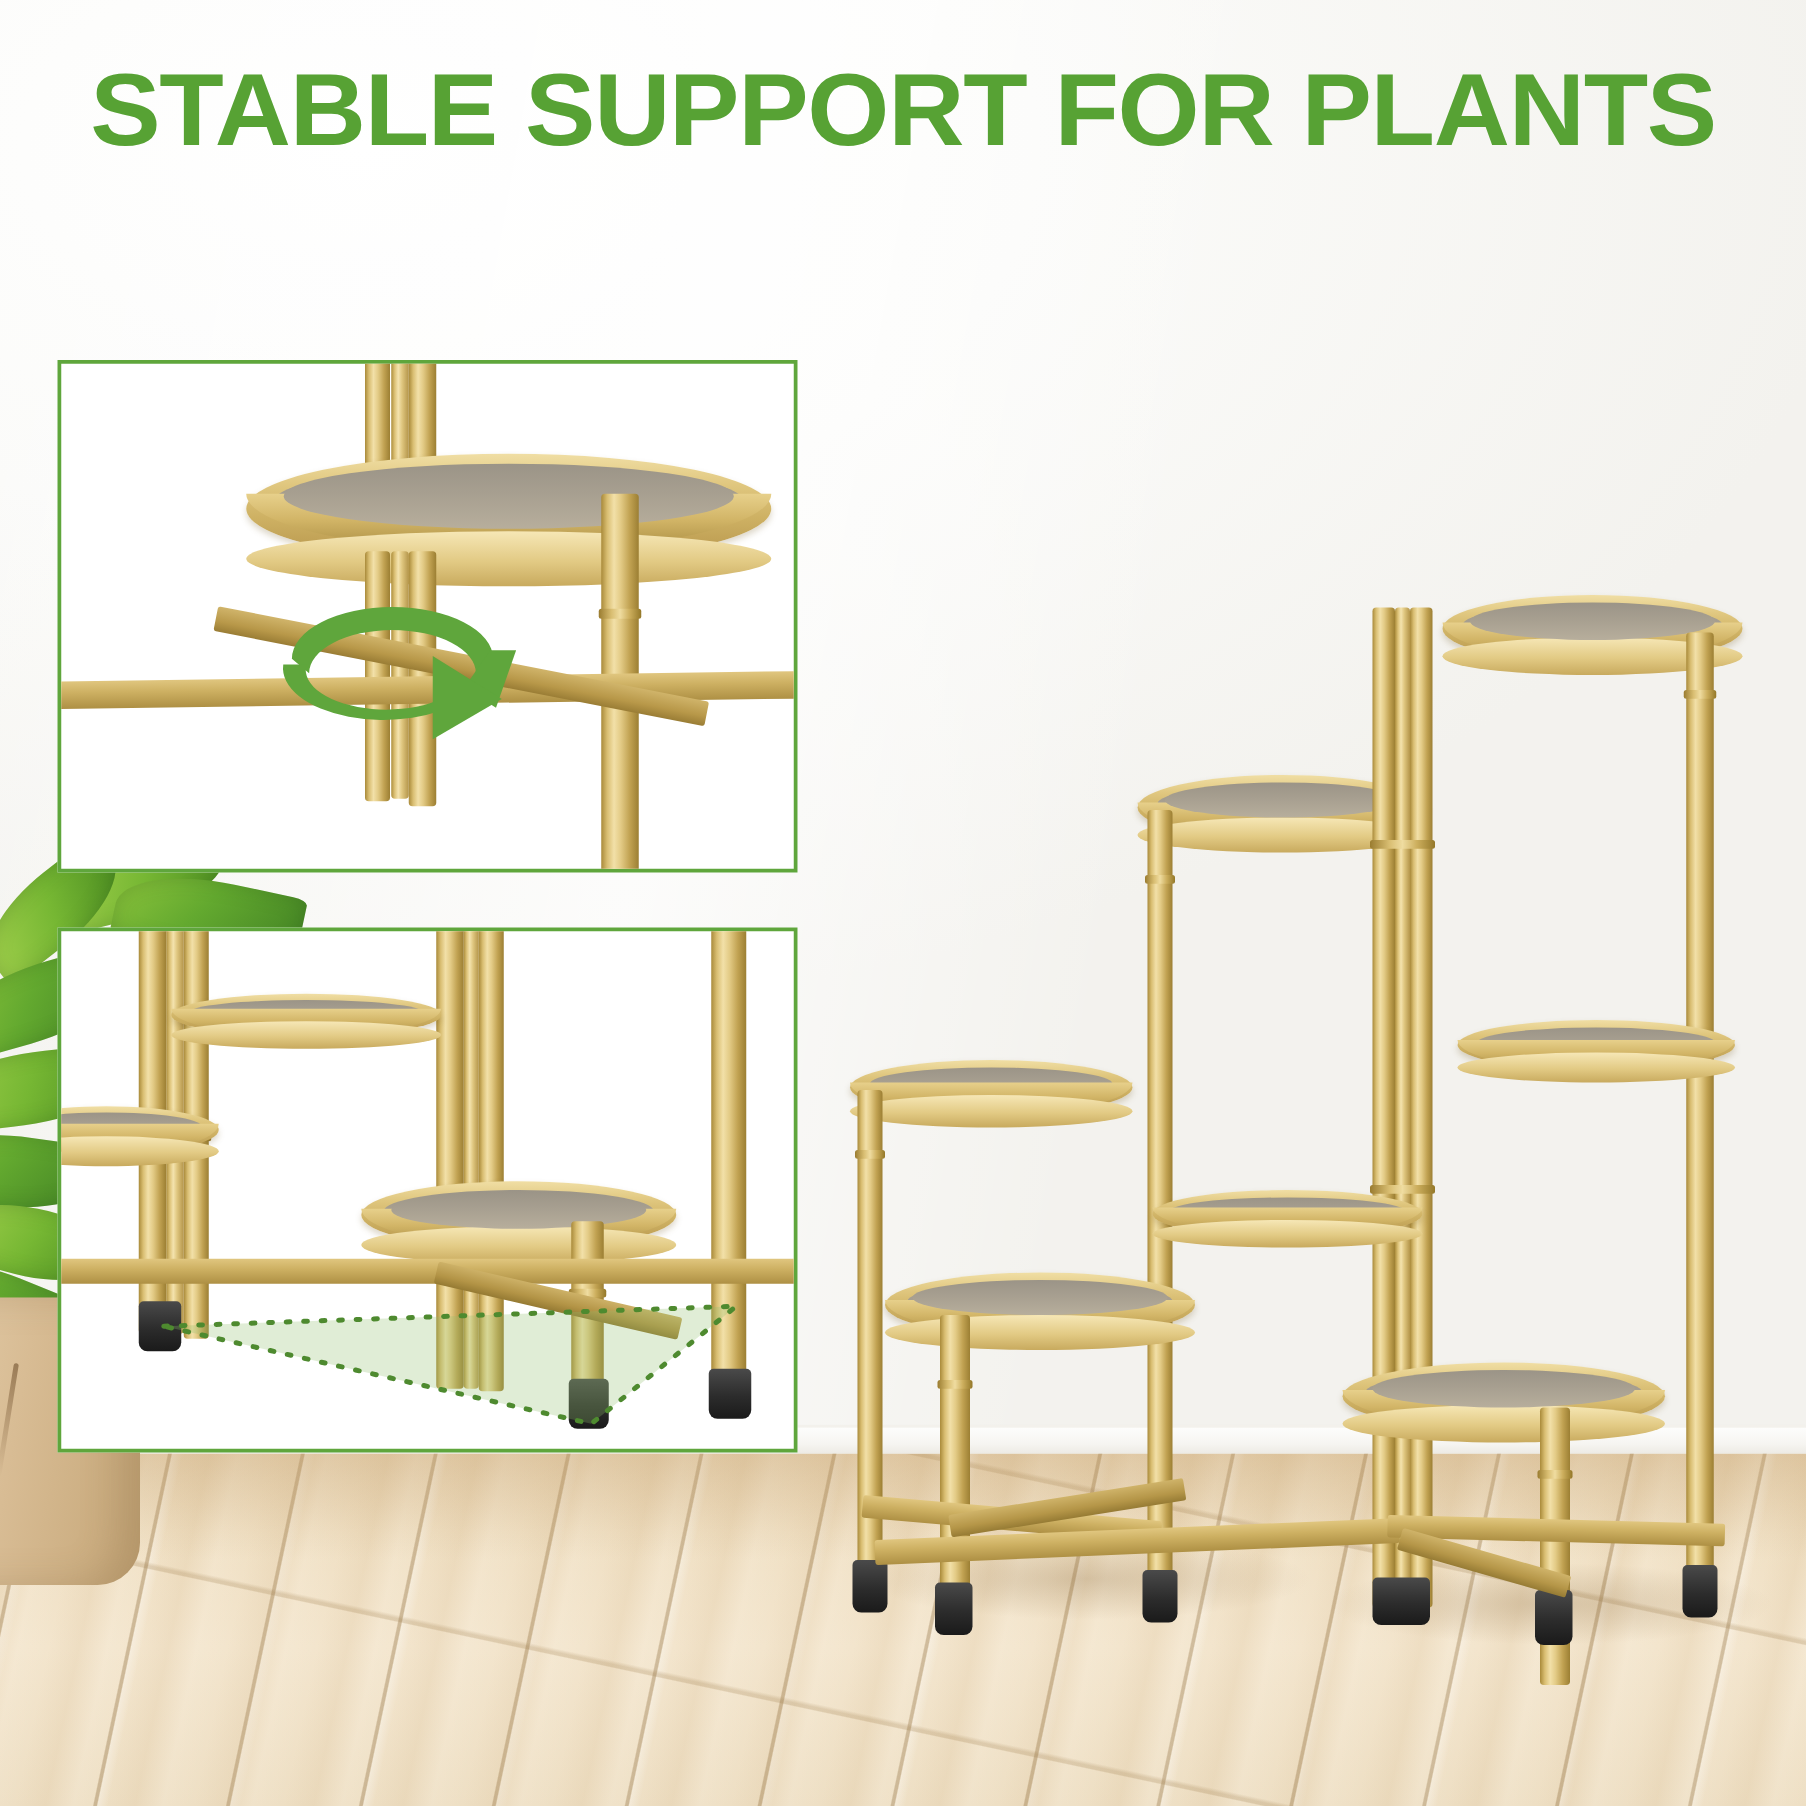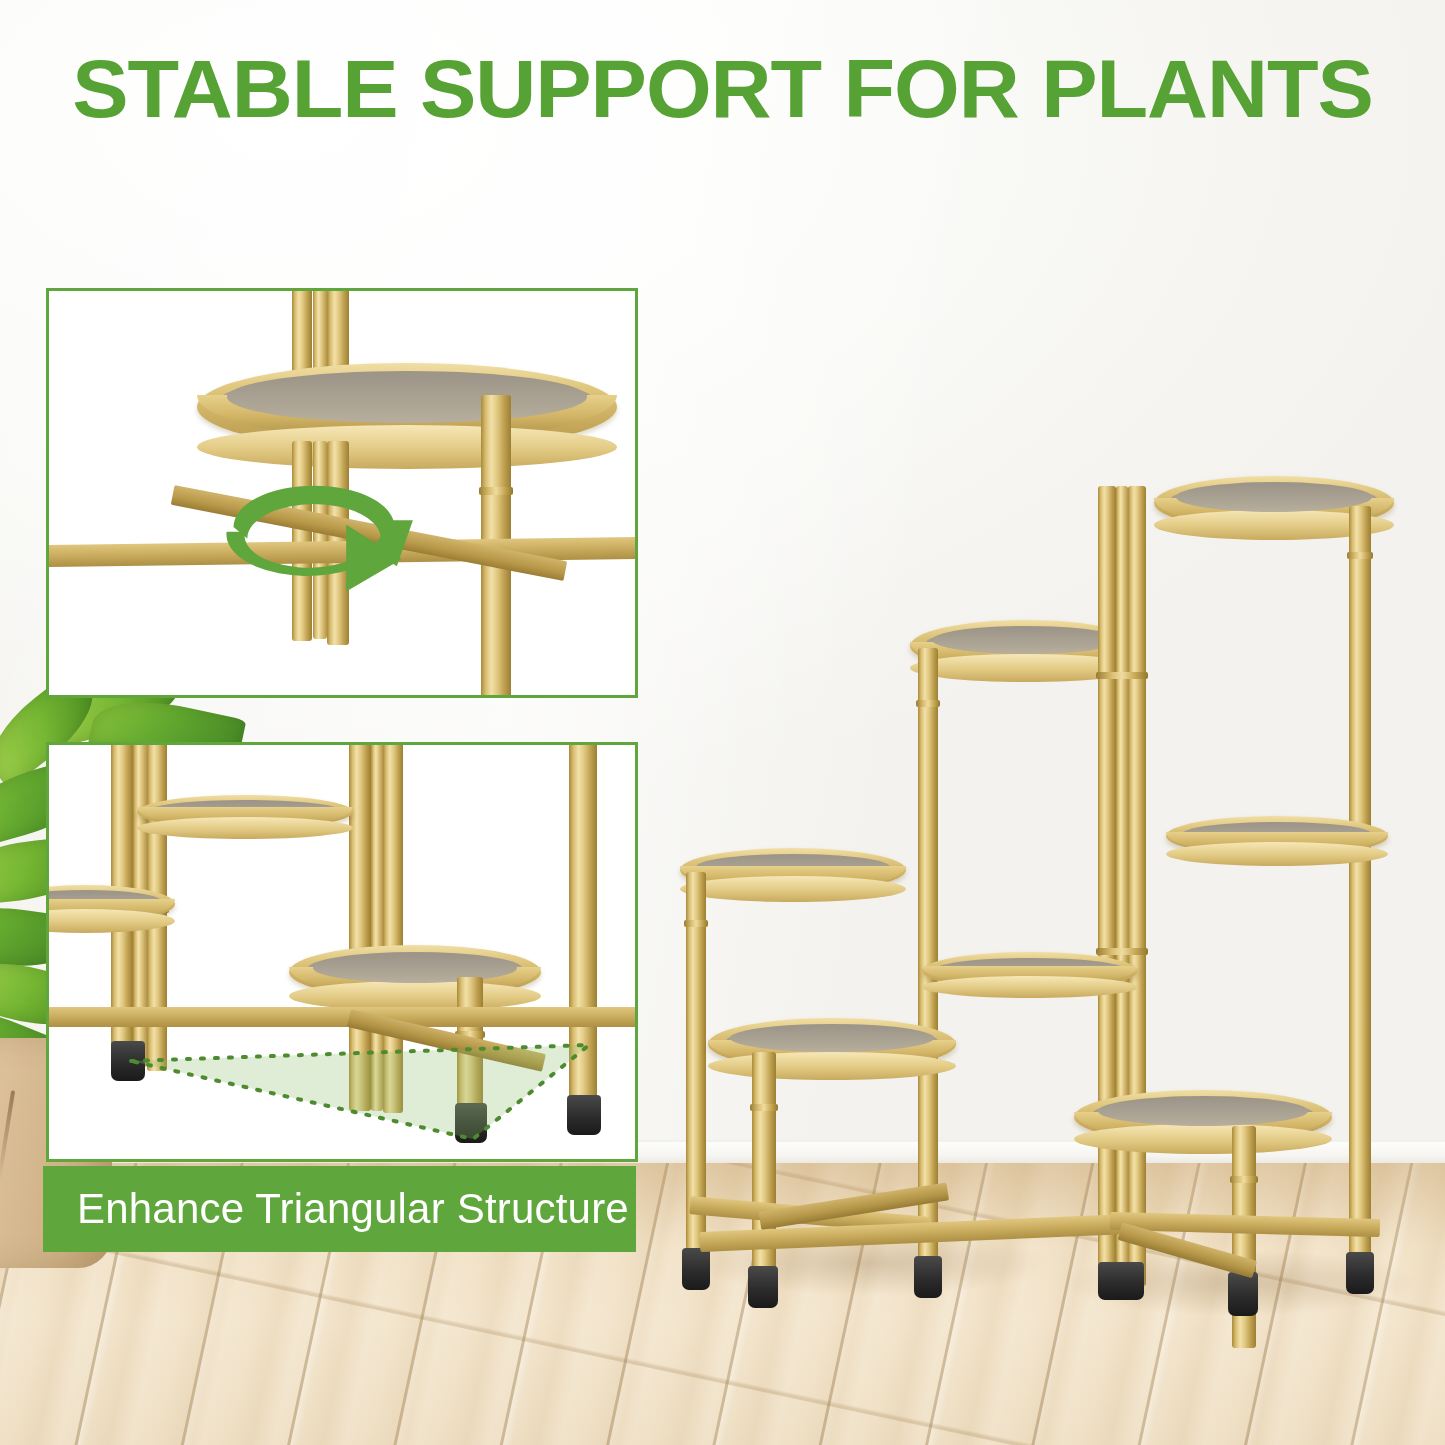--- a/index.html
+++ b/index.html
@@ -309,23 +309,20 @@
 
     <div class="bar" style="left:-20px; top:262px; width:620px; height:20px;"></div>
     <div class="bar" style="left:300px; top:264px; width:200px; height:18px; transform:rotate(13deg); transform-origin:left center; background:linear-gradient(180deg,#CDB167 0%,#B39446 60%,#957A33 100%);"></div>
 
     <svg class="tri-fill" viewBox="0 0 592 420" style="left:0; top:0; width:592px; height:420px;">
       <polygon points="82,316 540,300 424,394" fill="#8FBF6B" fill-opacity="0.28"></polygon>
       <polyline points="82,316 540,300 424,394 82,316" fill="none" stroke="#4E8A2F" stroke-width="4" stroke-dasharray="3 11" stroke-linecap="round"></polyline>
     </svg>
   </div>
 
-  <div class="banner">
-    <span class="banner-text">Enhance Triangular Structure</span>
-  </div>
 
   <div id="product">
 
     <div class="shadow-blob" style="left:690px; top:1230px; width:360px; height:66px;"></div>
     <div class="shadow-blob" style="left:1060px;top:1250px; width:360px; height:66px;"></div>
 
     <div class="tray" style="left:1154px; top:476px; width:240px; height:54px;">
       <div class="rim"></div>
       <div class="inner" style="left:16px; top:8px; right:16px; height:32px;"></div>
     </div>

